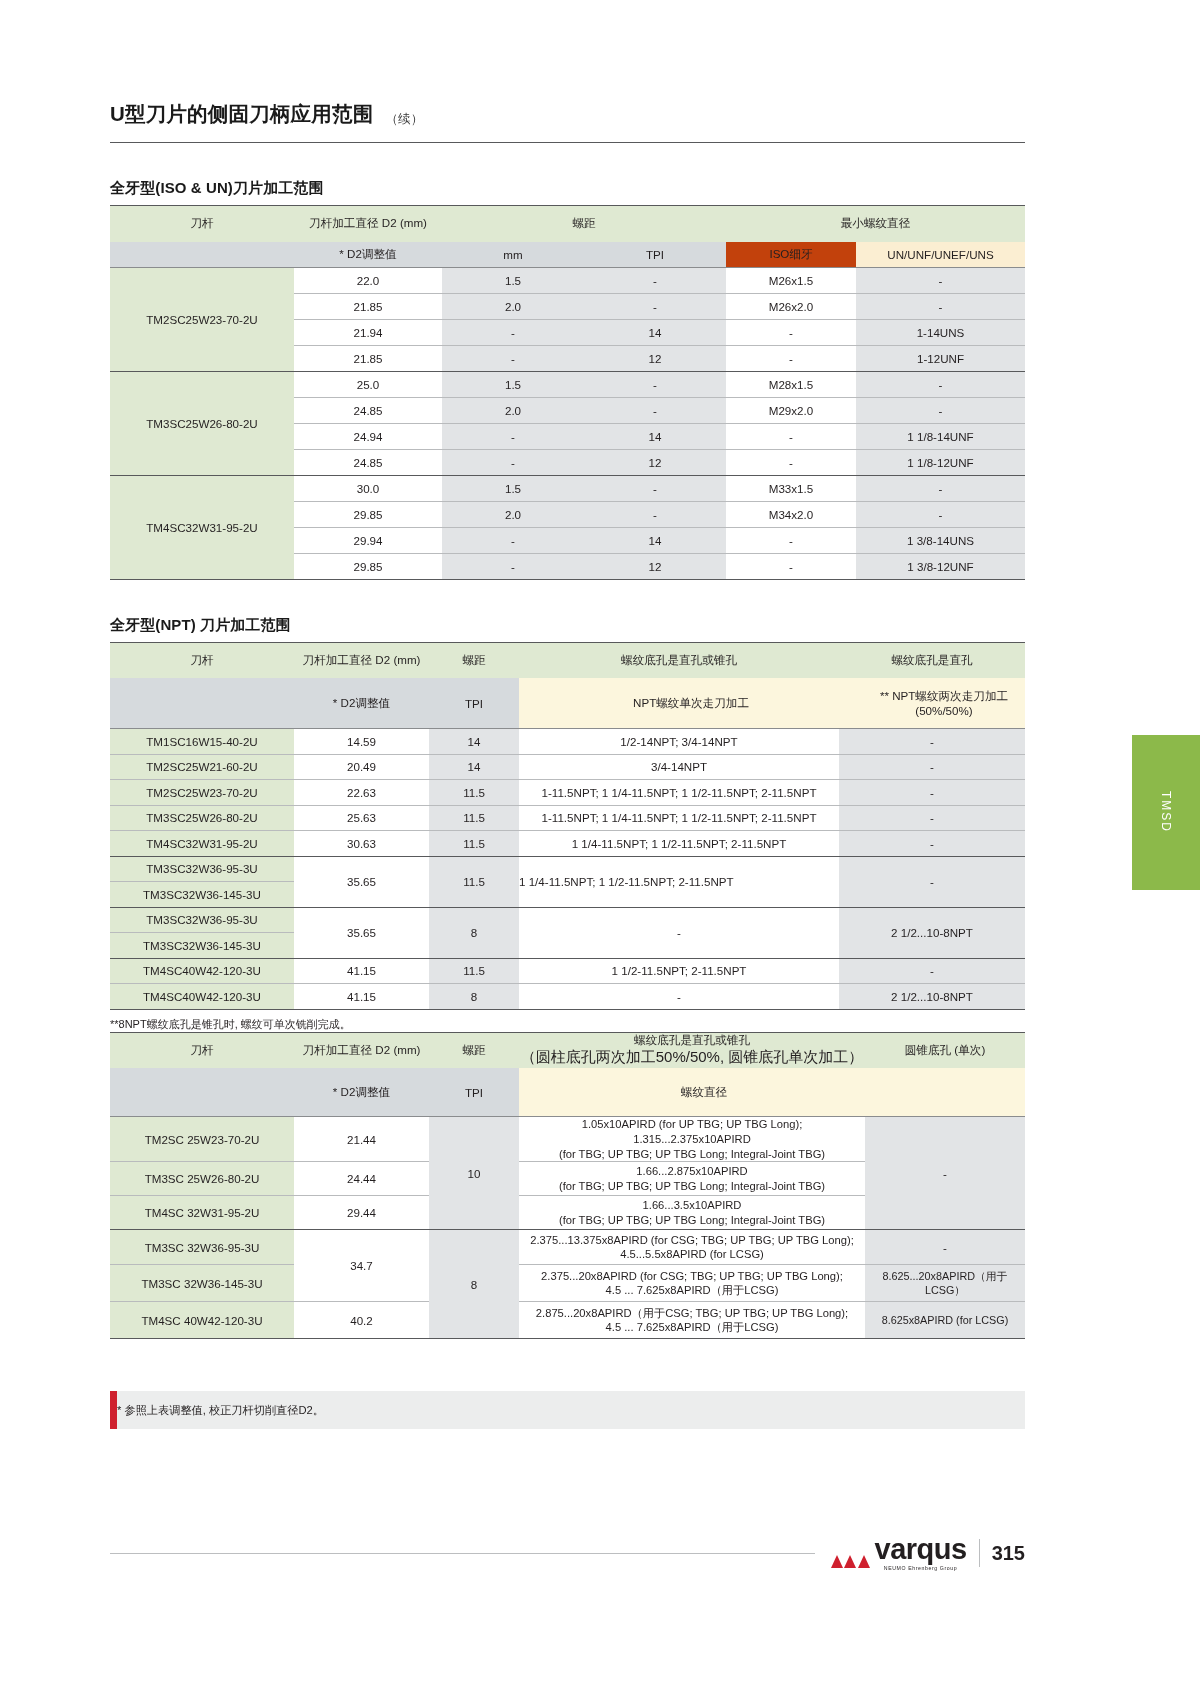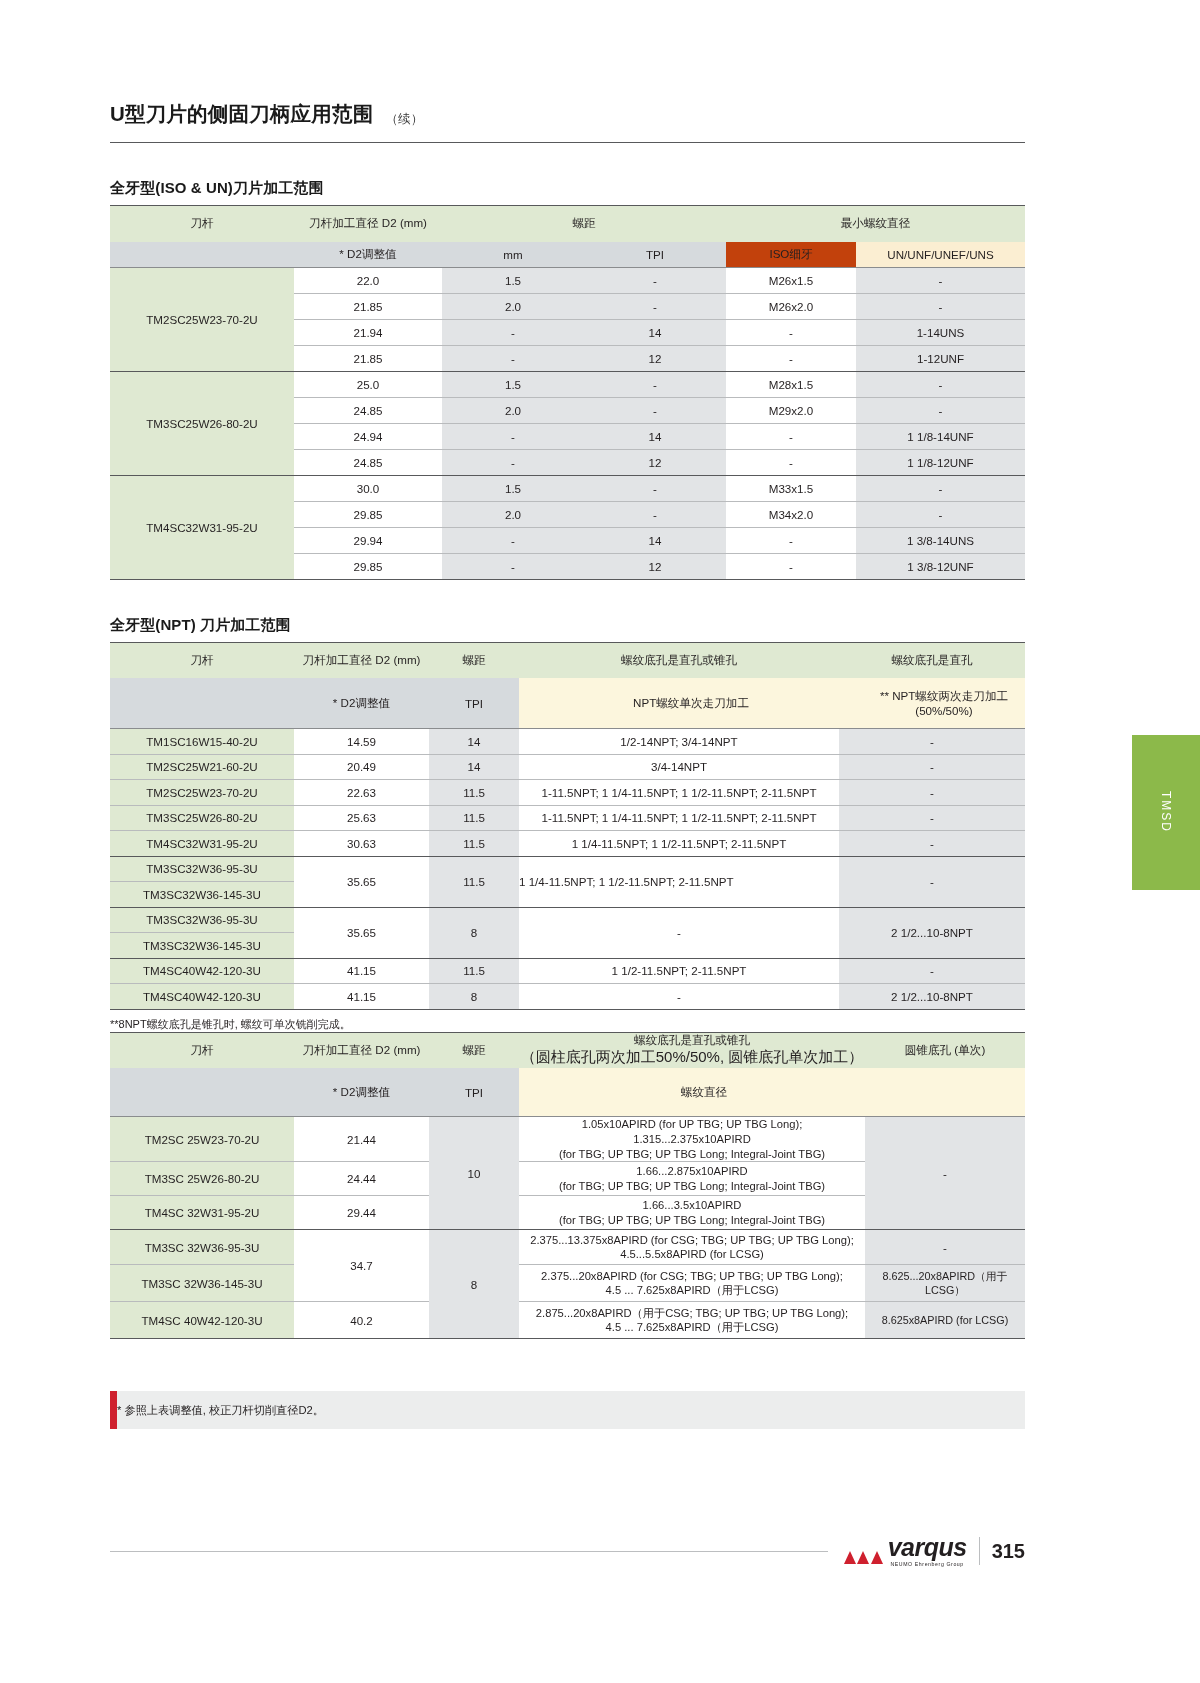--- a/index.html
+++ b/index.html
@@ -220,26 +220,25 @@
   }
   .brand-mark i {
     display: block;
     width: 0;
     height: 0;
     border-left: 6px solid transparent;
     border-right: 6px solid transparent;
     border-bottom: 13px solid #cf202e;
   }
   .brand-text {
-    font-size: 25px;
+    font-size: 29px;
     font-weight: bold;
     color: #231f20;
     letter-spacing: -0.5px;
     line-height: 0.95;
-    font-style: italic;
   }
   .brand-sub {
     font-size: 5.2px;
     letter-spacing: 0.6px;
     color: #231f20;
     text-align: center;
     margin-top: 1px;
   }
   .page-sep {
     width: 1px;

